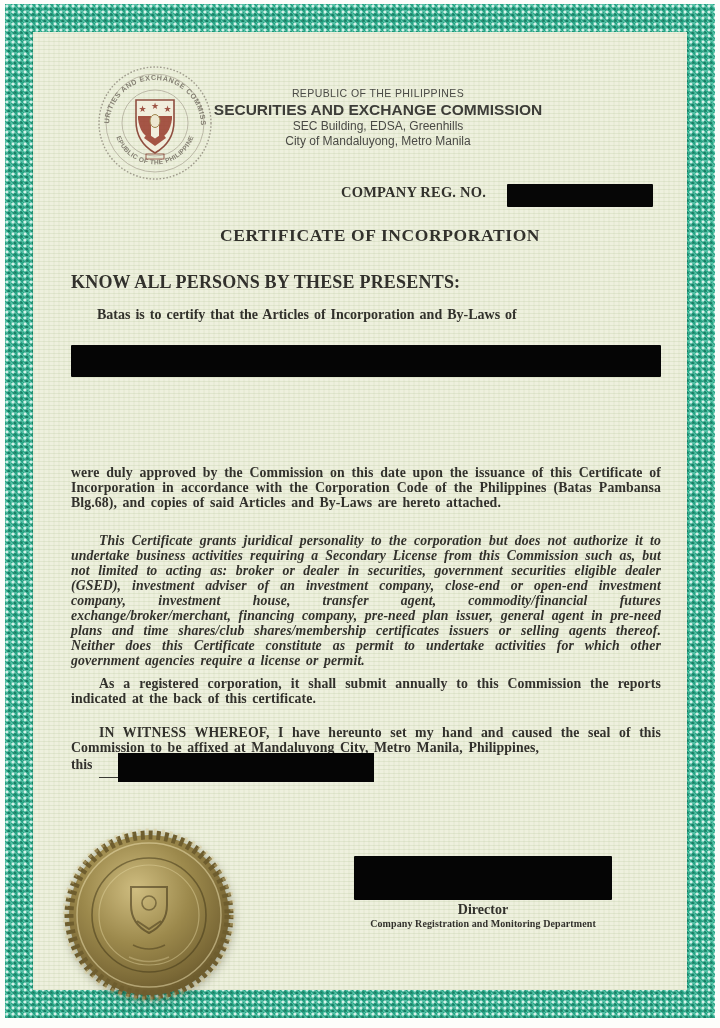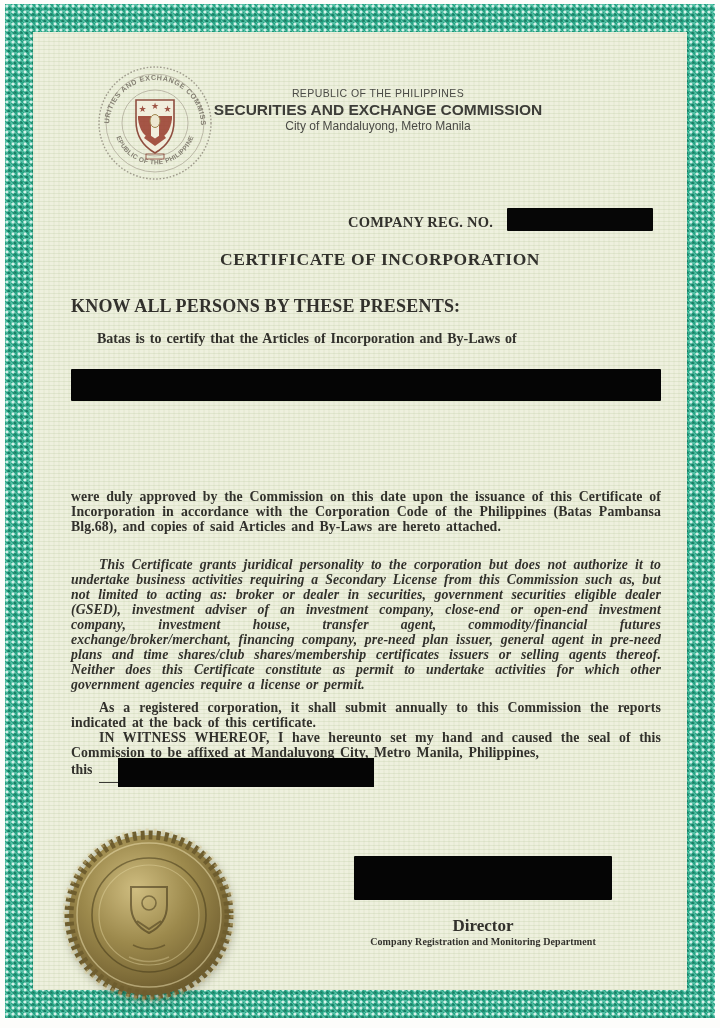--- a/index.html
+++ b/index.html
@@ -35,44 +35,44 @@
   .header{position:relative;height:152px;}
   .logo{position:absolute;left:63px;top:32px;width:118px;height:118px;opacity:.82;}
   .header-text{
     position:absolute;left:140px;top:54px;width:410px;text-align:center;
     font-family:"Liberation Sans", sans-serif;color:#4a4a45;
   }
   .hd-republic{font-size:10.5px;letter-spacing:.4px;line-height:14px;}
   .hd-commission{font-size:15.5px;font-weight:bold;color:#3d3d38;line-height:19px;}
   .hd-addr{font-size:12px;line-height:14.5px;}
   .reg-block{display:flex;flex-direction:column;align-items:flex-end;padding-right:34px;gap:2px;}
-  .reg-row{display:flex;align-items:flex-end;gap:14px;margin-top:24px;}
+  .reg-row{display:flex;align-items:flex-start;gap:21px;}
   .reg-label{font-size:14.5px;font-weight:bold;letter-spacing:.2px;}
   .redact{background:#060606;border-radius:1px;}
   .reg-box{width:146px;height:23px;}
   .tin-box{width:146px;height:25px;}
   .title{margin-top:18px;text-align:center;font-size:17.5px;font-weight:bold;letter-spacing:.6px;padding-left:40px;}
   .salutation{margin:26px 26px 0 38px;font-size:18px;font-weight:bold;letter-spacing:.2px;}
   .certify{margin:14px 26px 0 38px;text-indent:26px;font-size:14px;font-weight:bold;word-spacing:1.5px;}
   .name-redaction{margin:22px 26px 0 38px;height:32px;background:#050505;border-radius:1px;}
   .body-par{
     margin:0 26px 0 38px;font-size:13.8px;font-weight:bold;line-height:15px;
     text-align:justify;word-spacing:2px;letter-spacing:.1px;
   }
   .p1{margin-top:88px;}
   .p2{margin-top:23px;text-indent:28px;font-style:italic;}
   .p3{margin-top:8px;text-indent:28px;}
-  .p4{text-indent:28px;}
+  .p4{margin-top:19px;text-indent:28px;}
   .date-line{position:relative;margin:2px 26px 0 38px;height:30px;font-size:13.8px;font-weight:bold;}
   .date-underline{position:absolute;left:28px;bottom:9px;width:20px;border-bottom:1.5px solid #3a3a34;}
   .date-redaction{position:absolute;left:47px;top:-4px;width:256px;height:29px;background:#050505;}
   .seal{position:absolute;left:30px;top:793px;width:172px;height:180px;filter:drop-shadow(1px 3px 4px rgba(40,40,20,.35));z-index:3;}
   .signature-block{position:absolute;left:285px;top:824px;width:330px;text-align:center;}
   .sig-redaction{width:258px;height:44px;background:#050505;margin:0 auto;}
-  .sig-title{margin-top:16px;font-size:17px;font-weight:bold;}
+  .sig-title{margin-top:2px;font-size:14px;font-weight:bold;}
   .sig-dept{font-size:10px;font-weight:bold;letter-spacing:.1px;}
 </style>
 </head>
 <body>
 
 <div class="sheet">
   <div class="frame">
     <div class="page">
 
       <div class="header">
@@ -98,20 +98,21 @@
             <path d="M42 52 h13 v23 c-3 -1.5 -6 -3.5 -8 -6 c-3 -4 -4.5 -10 -5 -14 z" fill="#963425"></path>
             <path d="M76 52 h-13 v23 c3 -1.5 6 -3.5 8 -6 c3 -4 4.5 -10 5 -14 z" fill="#963425"></path>
             <ellipse cx="59" cy="57" rx="5" ry="6.5" fill="#efe8d0" stroke="#8e6f2f" stroke-width="1"></ellipse>
             <path d="M48 74 l11 8 l11 -8 l-3.5 -4.5 l-7.5 5 l-7.5 -5 z" fill="#963425"></path>
             <rect x="50" y="90" width="18" height="5" fill="none" stroke="#7c2c1f" stroke-width="0.9"></rect>
           </g>
         </svg>
         <div class="header-text">
           <div class="hd-republic">REPUBLIC OF THE PHILIPPINES</div>
           <div class="hd-commission">SECURITIES AND EXCHANGE COMMISSION</div>
+          <div class="hd-addr">SEC Building, EDSA, Greenhills</div>
           <div class="hd-addr">City of Mandaluyong, Metro Manila</div>
         </div>
       </div>
 
       <div class="reg-block">
         <div class="reg-row">
           <span class="reg-label">COMPANY REG. NO.</span>
           <span class="redact reg-box"></span>
         </div>
       </div>

